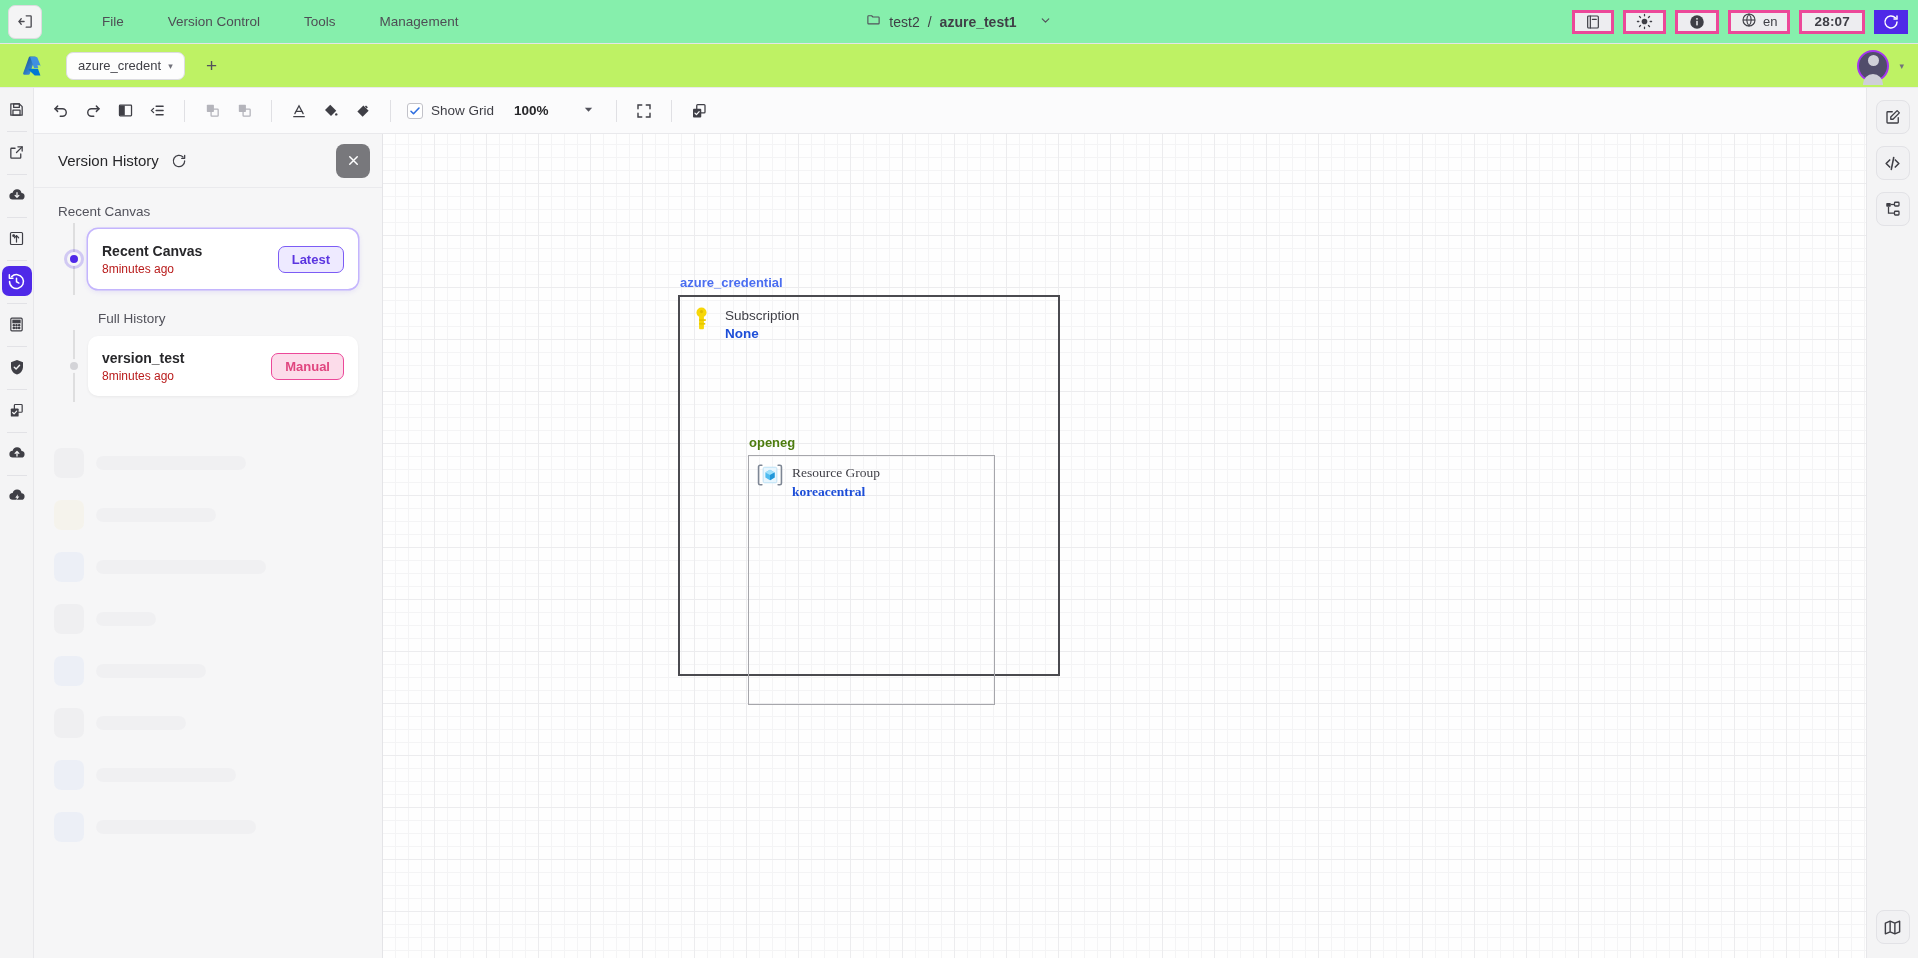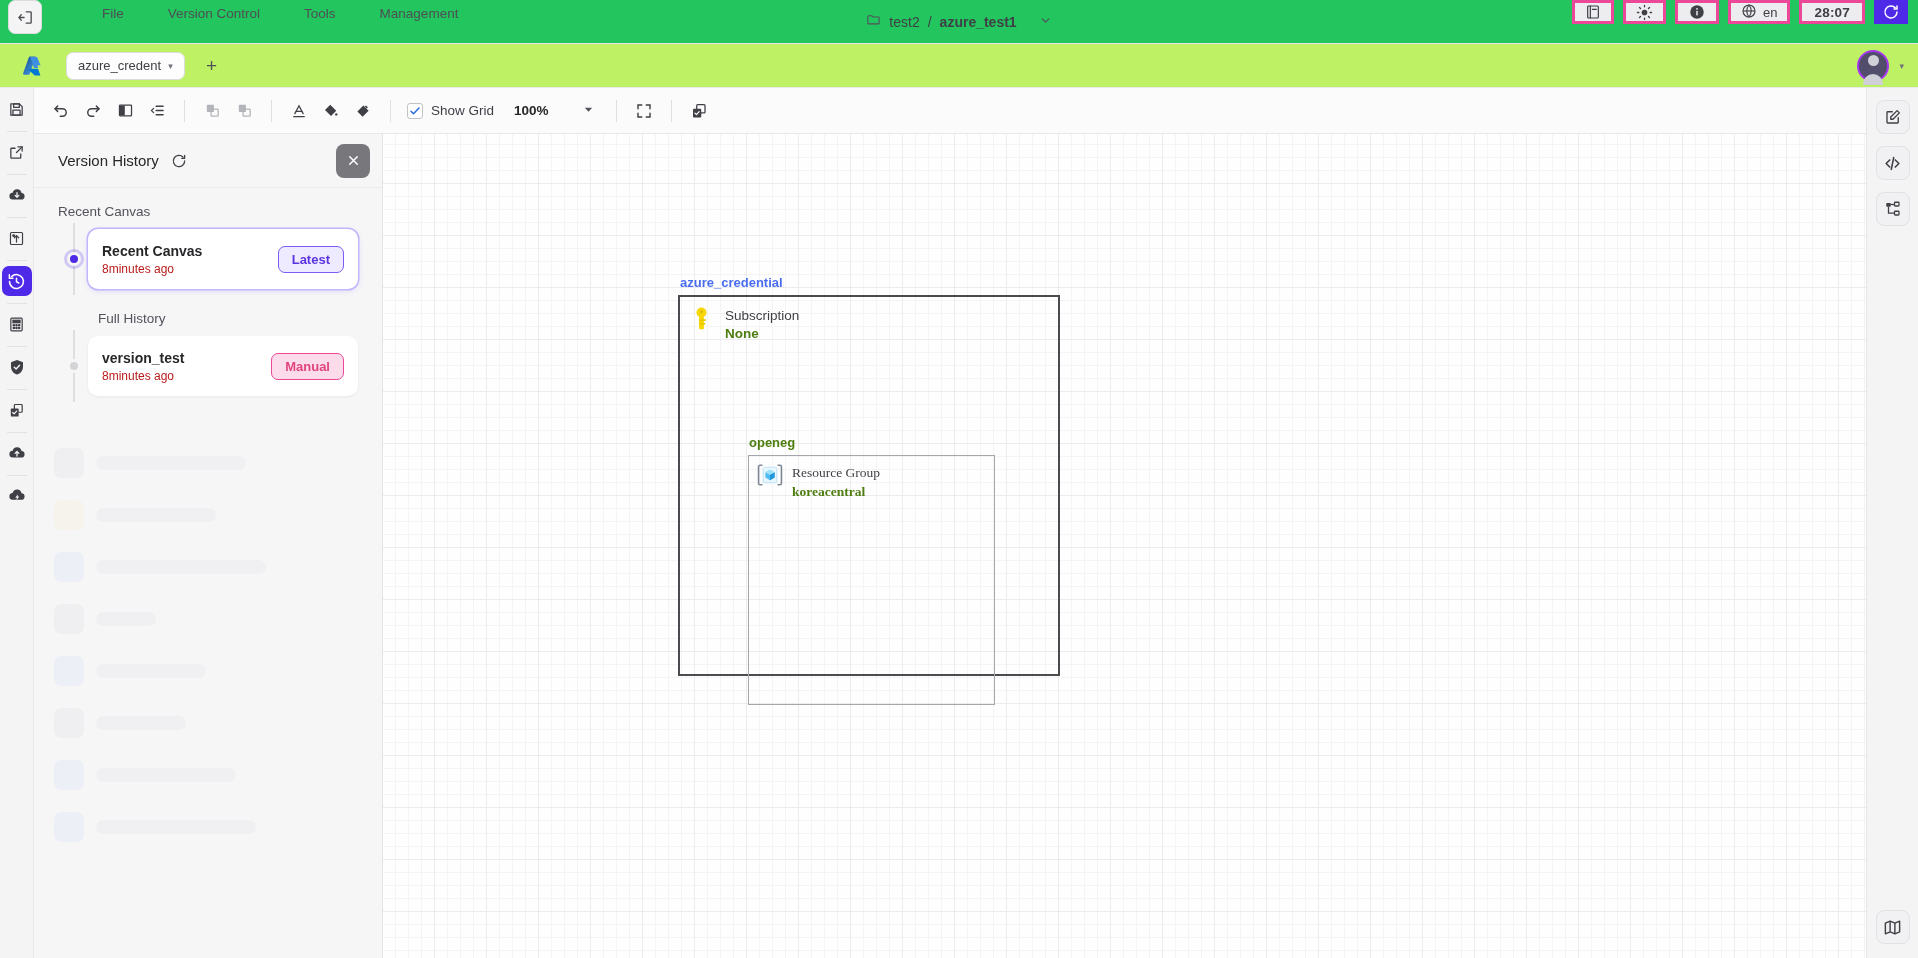--- a/index.html
+++ b/index.html
@@ -8,23 +8,23 @@
     font-family: "Liberation Sans", sans-serif;
     background: #ffffff;
     overflow: hidden;
     -webkit-font-smoothing: antialiased;
   }
   .app { position: relative; width: 1918px; height: 958px; display: flex; flex-direction: column; }
 
   
   .topbar {
     height: 44px; min-height: 44px;
-    background: #22c55e;
+    background: #86efac;
     border-bottom: 1px solid #e4e4e7;
-    display: flex; align-items: flex-start;
+    display: flex; align-items: center;
     position: relative;
   }
   .topbar-left { display: flex; align-items: center; padding-left: 8px; }
   .icon-btn {
     width: 34px; height: 34px; border-radius: 7px;
     background: #f4f4f5; border: 1px solid #dcdcdf;
     display: flex; align-items: center; justify-content: center;
     color: #4b4b52; cursor: pointer;
   }
   .menu-items { display: flex; align-items: center; margin-left: 38px; gap: 0; }
@@ -212,21 +212,21 @@
     width: 382px; height: 381px;
     border: 2px solid #4a4a4f; background: rgba(255,255,255,0.0);
   }
   .node-label {
     position: absolute; top: -22px; left: 0;
     font-size: 13px; font-weight: 700; color: #4a6df0; white-space: nowrap;
   }
   .node-head { display: flex; align-items: flex-start; padding: 9px 10px 0 10px; gap: 12px; }
   .node-texts { display: flex; flex-direction: column; gap: 3px; padding-top: 2px; }
   .node-type { font-size: 13.5px; color: #3f3f46; }
-  .node-name { font-size: 13.5px; font-weight: 700; color: #4d7c0f; }
+  .node-name { font-size: 13.5px; font-weight: 700; color: #1d4ed8; }
 
   .node-inner {
     position: absolute; left: 68px; top: 158px;
     width: 247px; height: 250px;
     border: 1.6px solid #a6a6ab; background: rgba(255,255,255,0.0);
   }
   .node-inner .node-label { color: #4d7c0f; top: -21px; }
   .node-inner .node-head { padding: 7px 10px 0 8px; gap: 9px; font-family: Liberation Serif, serif; }
 
   

